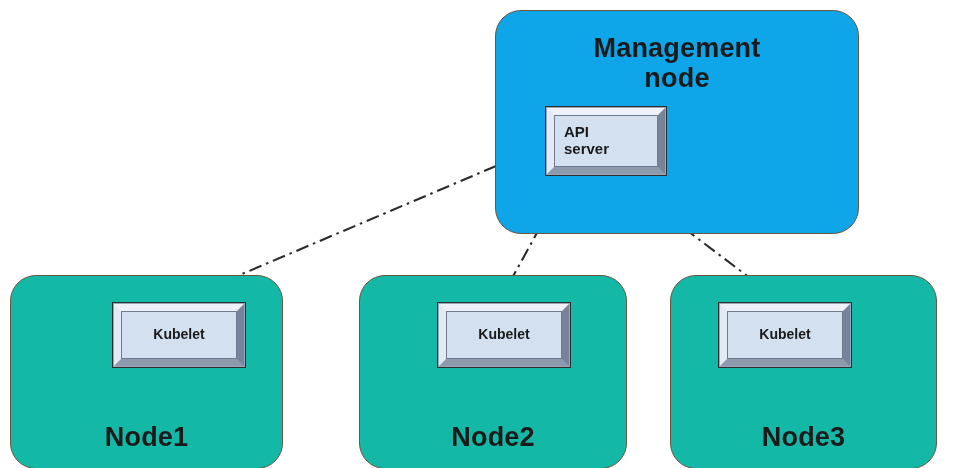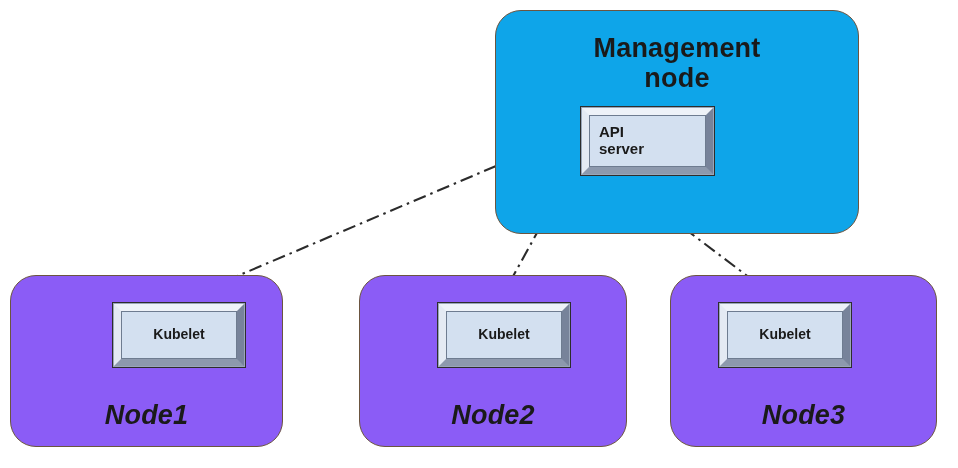--- a/index.html
+++ b/index.html
@@ -50,23 +50,22 @@
     width: 364px;
     height: 224px;
     background: #0ea5e9;
   }
   #mgmt-node-label {
     top: 22px;
     font-size: 27px;
   }
   .worker-node {
     top: 275px;
-    height: 172px;
-    background: #8b5cf6;
-    font-style: italic;
+    height: 194px;
+    background: #14b8a6;
   }
   .worker-label {
     bottom: 16px;
     font-size: 27px;
   }
   #node-1 { left: 10px;  width: 273px; }
   #node-2 { left: 359px; width: 268px; }
   #node-3 { left: 670px; width: 267px; }
 
   
@@ -103,23 +102,22 @@
     font-weight: 700;
     text-align: center;
     line-height: 1.12;
     white-space: pre-line;
     z-index: 2;
   }
 
   #api-server {
     left: 545px;
     top: 106px;
-    width: 135px;
+    width: 122px;
     height: 70px;
-    margin-left: 35px;
   }
   #api-server .bevel-inner { justify-content: flex-start; }
   #api-server .bevel-text {
     font-size: 15px;
     text-align: left;
     padding-left: 9px;
   }
 
   .kubelet-box {
     top: 302px;

